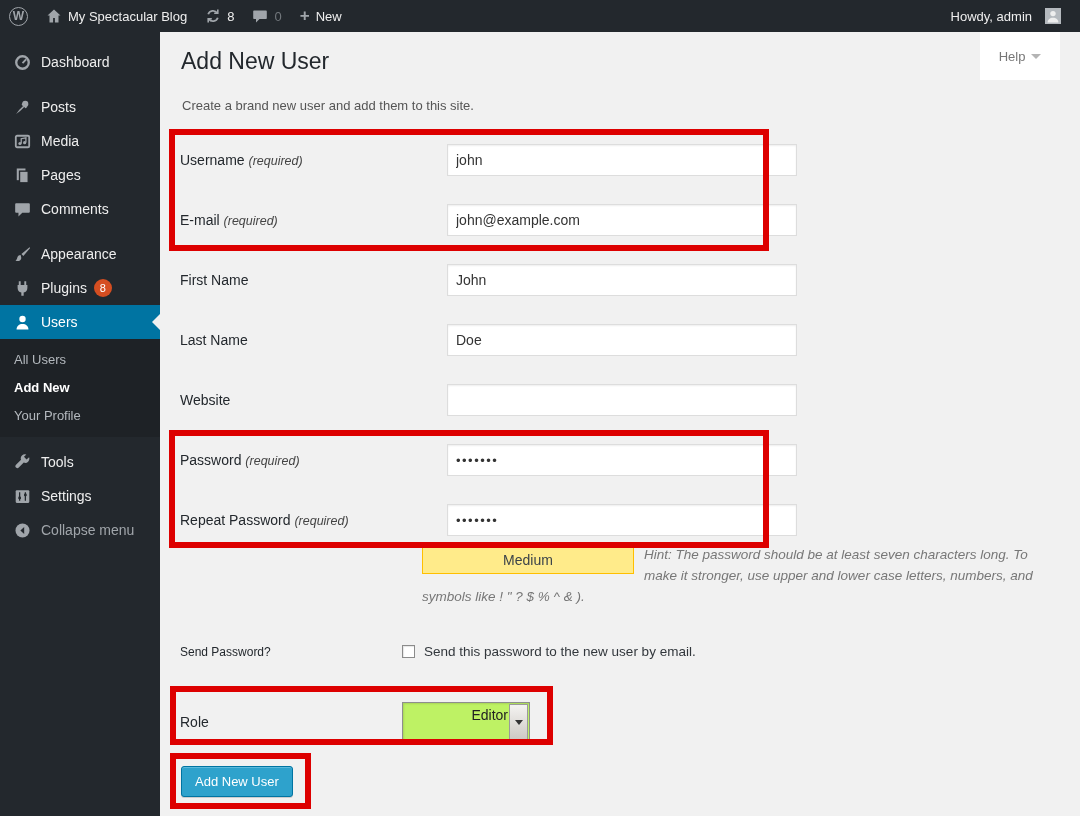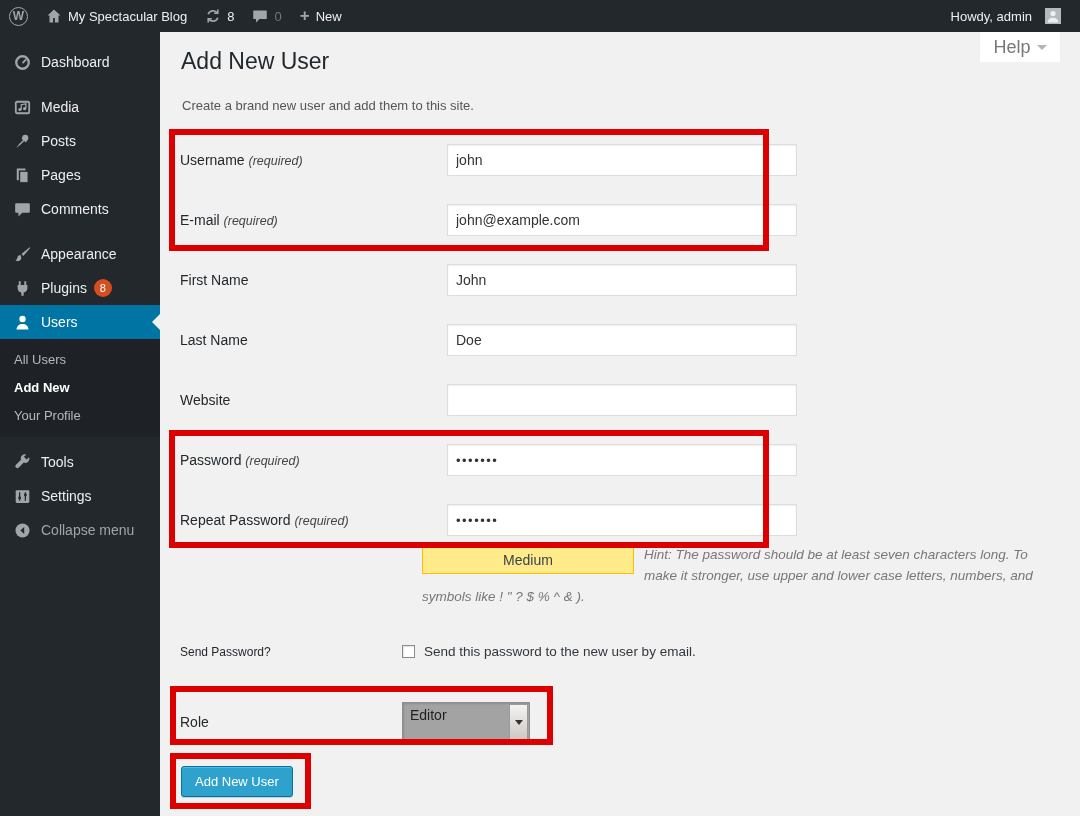--- a/index.html
+++ b/index.html
@@ -29,41 +29,41 @@
   .arrow-right { position:absolute; right:0; top:50%; margin-top:-8px; width:0; height:0; border-top:8px solid transparent; border-bottom:8px solid transparent; border-right:8px solid #f1f1f1; }
   .badge { background:#d54e21; color:#fff; border-radius:50%; min-width:18px; height:18px; font-size:11px; line-height:18px; text-align:center; margin-left:7px; padding:0 2px; }
   .menu-sep { height:11px; }
   .submenu { background:#1e2226; padding:6px 0 8px; }
   .smi { display:flex; align-items:center; height:28px; padding-left:14px; color:#b4b9be; font-size:13px; cursor:pointer; }
   .smi.current { color:#fff; font-weight:bold; }
   .tools-gap { height:8px; }
 
   
   .main { position:absolute; left:160px; top:32px; width:920px; height:784px; background:#f1f1f1; }
-  .help-tab { position:absolute; top:0; right:20px; width:80px; height:30px; background:#fff; display:flex; align-items:center; justify-content:center; gap:6px; color:#777; font-size:18px; cursor:pointer; }
+  .help-tab { position:absolute; top:0; right:20px; width:80px; height:48px; background:#fff; display:flex; align-items:center; justify-content:center; gap:6px; color:#777; font-size:13px; cursor:pointer; }
   .help-caret { width:0; height:0; border-left:5px solid transparent; border-right:5px solid transparent; border-top:5px solid #b4b4b4; }
   .page-title { position:absolute; left:21px; top:16px; font-size:23px; font-weight:400; color:#23282d; }
   .page-desc { position:absolute; left:22px; top:66px; font-size:13px; color:#555; }
 
   .frow { position:absolute; left:20px; display:flex; align-items:center; }
   .flabel { width:222px; font-size:14px; color:#23282d; }
   .flabel em { font-size:12.5px; font-style:italic; color:#444; }
   .ti { width:350px; height:32px; border:1px solid #ddd; background:#fff; padding:0 8px; font-size:14px; color:#333; font-family:inherit; box-shadow:inset 0 1px 2px rgba(0,0,0,.07); outline:none;margin-left:45px; }
   .ti.pw { font-size:13px; letter-spacing:1.5px; }
 
   .hint-wrap { position:absolute; left:262px; top:512px; width:630px; font-size:13.5px; }
   .strength { float:left; width:212px; height:28px; margin:2px 10px 8px 0; background:#ffeb8a; border:1px solid #ffbf00; text-align:center; line-height:26px; font-size:14px; color:#3c434a; }
   .hint-text { font-style:italic; color:#777; line-height:21px; }
 
   .cbrow { position:absolute; left:20px; top:612px; display:flex; align-items:center; }
   .cb-wrap { width:222px; font-size:12px; color:#23282d; }
   .cb { width:13px; height:13px; background:#fff; border:1px solid #8b8b8b; box-shadow:inset 1px 1px 1px rgba(0,0,0,.1); margin-right:9px; flex:0 0 auto; }
   .cb-label { font-size:13.5px; color:#32373c; }
 
-  .combo { width:128px; height:40px; background:#a3a3a3; border:1px solid #8e8e8e; box-shadow:inset 1px 1px 2px rgba(0,0,0,.12); display:flex; cursor:pointer; }
+  .combo { width:128px; height:40px; background:#bef264; border:1px solid #8e8e8e; box-shadow:inset 1px 1px 2px rgba(0,0,0,.12); display:flex; cursor:pointer;text-align:right; }
   .combo-text { flex:1; padding:4px 0 0 7px; font-size:14px; color:#222; }
   .combo-btn { width:19px; margin:1px; background:linear-gradient(#f4f3f1,#cdc9c4); border:1px solid #9a9a9a; display:flex; align-items:center; justify-content:center; }
   .combo-caret { width:0; height:0; border-left:4px solid transparent; border-right:4px solid transparent; border-top:5px solid #333; }
 
   .btn-primary { position:absolute; left:21px; top:734px; height:31px; padding:0 13px; background:#2ea2cc; border:1px solid #0074a2; border-radius:3px; color:#fff; font-size:13px; font-family:inherit; box-shadow:inset 0 1px 0 rgba(120,200,230,.6), 0 1px 0 rgba(0,0,0,.15); cursor:pointer; }
 
   .red-box { position:absolute; border:6px solid #dd0000; pointer-events:none; z-index:10; }
   .rb1 { left:9px;  top:97px;  width:600px; height:122px; }
   .rb2 { left:9px;  top:398px; width:600px; height:118px; }
   .rb3 { left:10px; top:654px; width:383px; height:59px; }
@@ -128,38 +128,38 @@
         <svg viewBox="0 0 16 16">
             <circle cx="8" cy="8" r="5.9" fill="none" stroke="currentColor" stroke-width="2.2"></circle>
             <path d="M8 8.6 11.4 5" stroke="currentColor" stroke-width="1.8"></path>
           </svg>
       </span>
       <span>Dashboard</span>
     </div>
     <div class="menu-sep"></div>
     <div class="mi">
       <span class="mi-icon">
+        <svg viewBox="0 0 16 16" fill="currentColor">
+            <circle cx="10.6" cy="4.6" r="2.9"></circle>
+            <path d="M8.6 6.6 4.8 10.4 2 14.2l3.8-2.8 3.8-3.8z"></path>
+            <path d="M7.2 5.2l3.6 3.6 1.4-.6-4.4-4.4z"></path>
+          </svg>
+      </span>
+      <span>Posts</span>
+    </div>
+    <div class="mi">
+      <span class="mi-icon">
         <svg viewBox="0 0 16 16">
             <rect x="1.7" y="2.6" width="12.6" height="10.8" rx="1.2" fill="none" stroke="currentColor" stroke-width="1.7"></rect>
             <path d="M6.8 9.8V5.4l4.4-.8v4.4" fill="none" stroke="currentColor" stroke-width="1.2"></path>
             <circle cx="5.6" cy="9.9" r="1.5" fill="currentColor"></circle>
             <circle cx="10" cy="9.1" r="1.5" fill="currentColor"></circle>
           </svg>
       </span>
       <span>Media</span>
-    </div>
-    <div class="mi">
-      <span class="mi-icon">
-        <svg viewBox="0 0 16 16" fill="currentColor">
-            <circle cx="10.6" cy="4.6" r="2.9"></circle>
-            <path d="M8.6 6.6 4.8 10.4 2 14.2l3.8-2.8 3.8-3.8z"></path>
-            <path d="M7.2 5.2l3.6 3.6 1.4-.6-4.4-4.4z"></path>
-          </svg>
-      </span>
-      <span>Posts</span>
     </div>
     <div class="mi">
       <span class="mi-icon">
         <svg viewBox="0 0 16 16">
             <rect x="2.6" y="1.4" width="8.2" height="11" fill="currentColor"></rect>
             <rect x="5.2" y="3.9" width="8.2" height="11" fill="currentColor" stroke="#23282d" stroke-width="1.3"></rect>
           </svg>
       </span>
       <span>Pages</span>
     </div>

